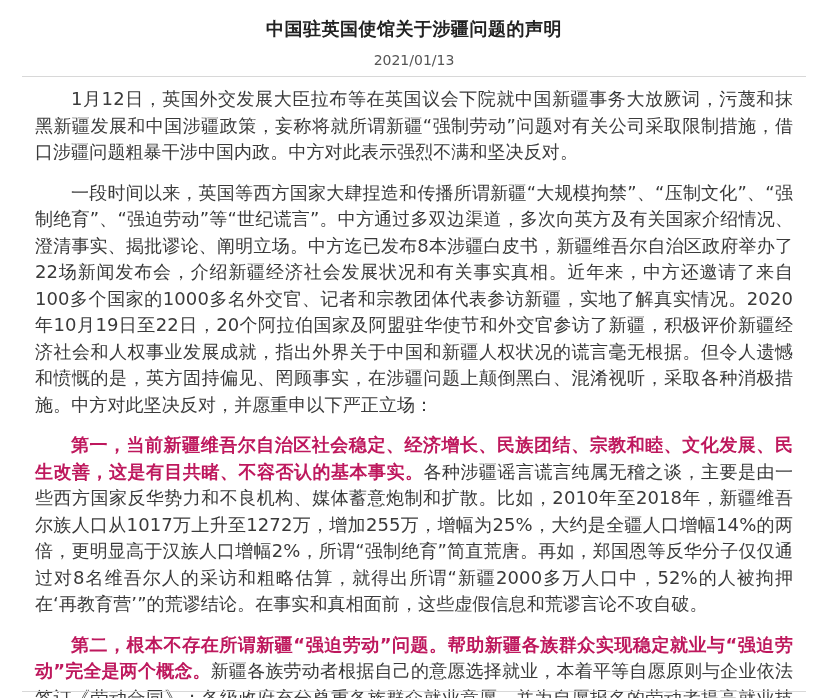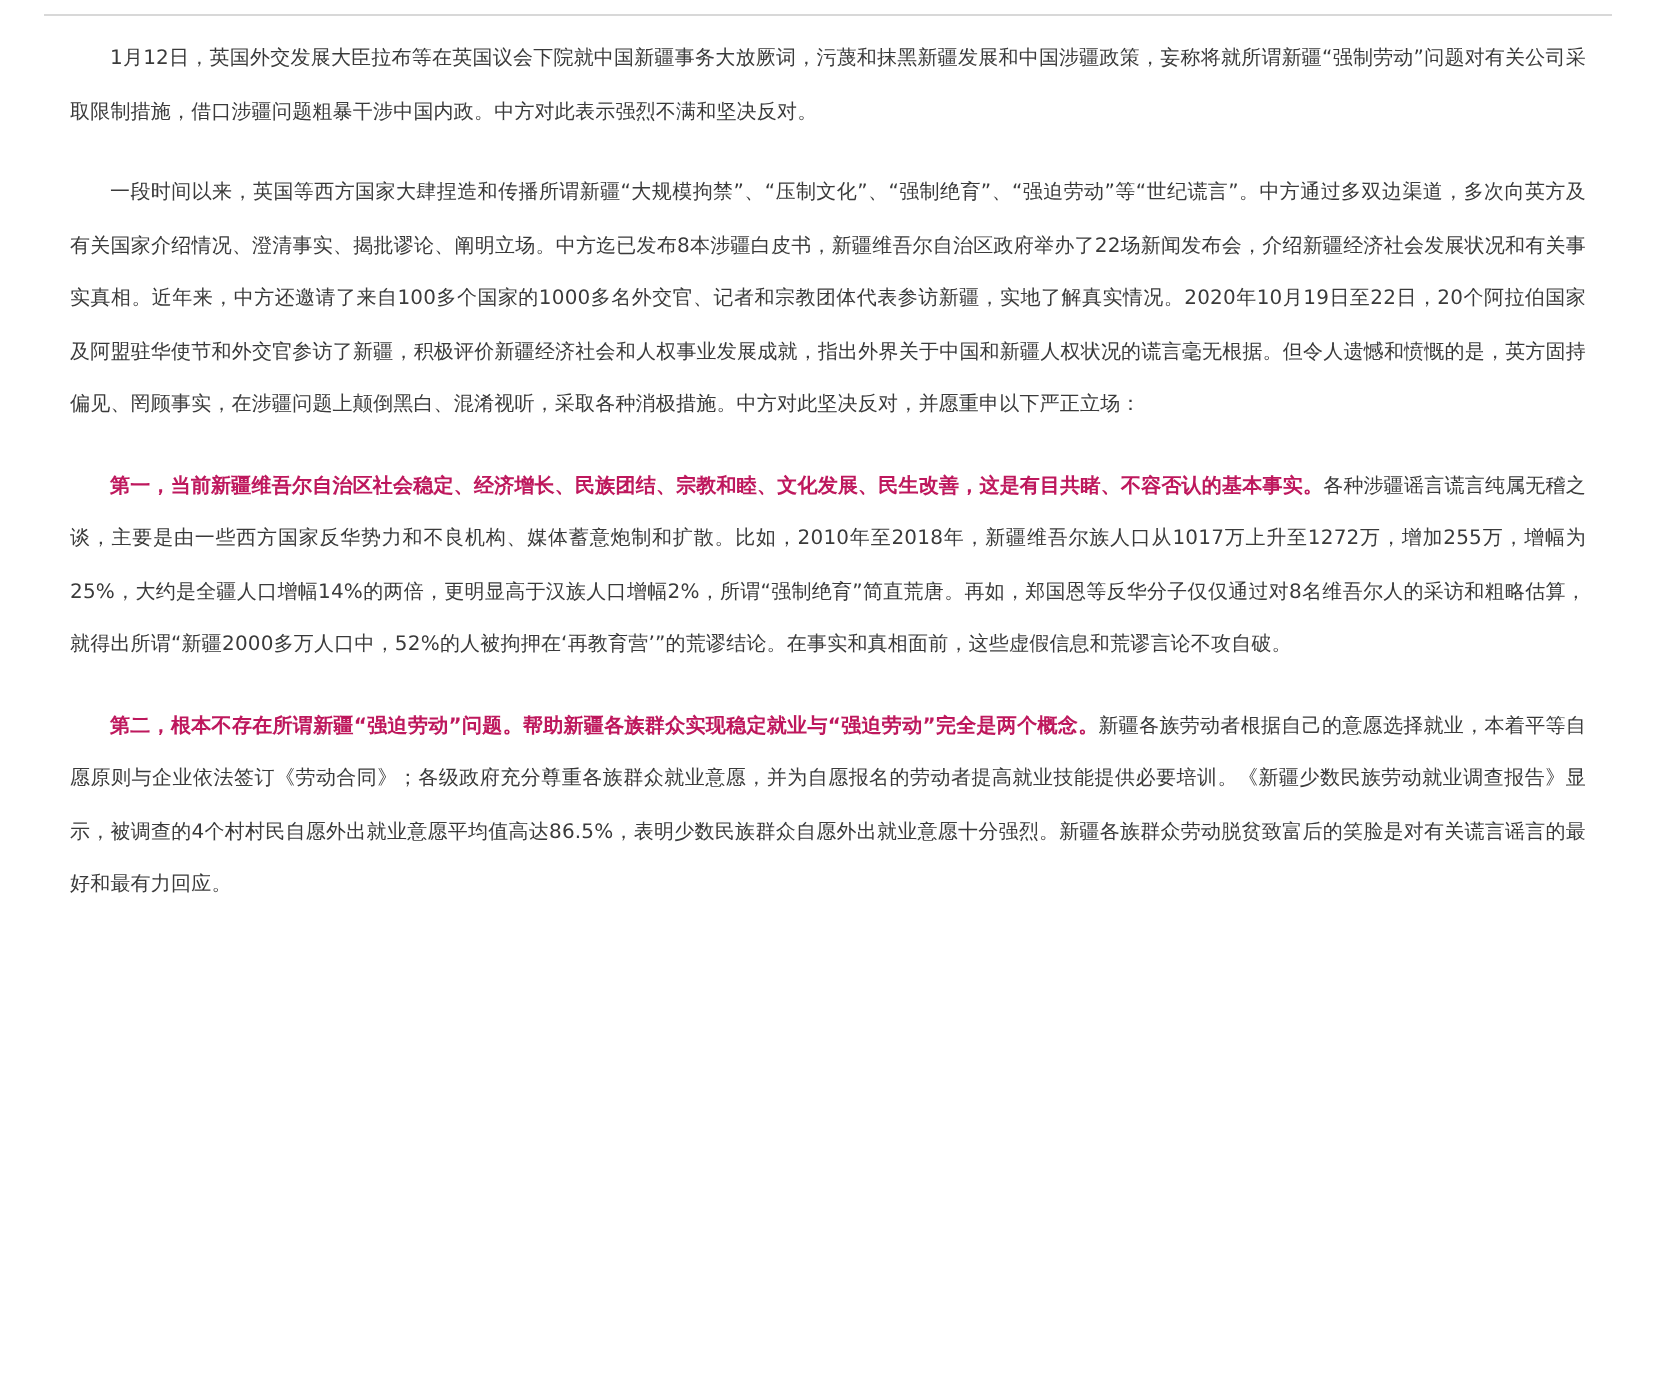--- a/index.html
+++ b/index.html
@@ -43,21 +43,21 @@
     margin: 7px 22px 0 22px;
     height: 1px;
     background: #d8d8d8;
   }
   .doc-body {
     padding: 9px 35px 0 35px;
     box-sizing: border-box;
   }
   .para {
     margin: 0 0 14px 0;
-    font-size: 10px;
+    font-size: 18px;
     line-height: 26.5px;
     text-align: justify;
     text-justify: inter-ideograph;
     text-indent: 2em;
     color: #3a3a3a;
     letter-spacing: 0.1px;
   }
   .para:last-child {
     margin-bottom: 12px;
   }
@@ -72,20 +72,24 @@
     bottom: 6px;
     height: 1px;
     background: #d8d8d8;
   }
 </style>
 </head>
 <body>
 
 <div class="page">
 
+  <div class="doc-header">
+    <h1 class="doc-title">中国驻英国使馆关于涉疆问题的声明</h1>
+    <div class="doc-date">2021/01/13</div>
+  </div>
 
   <div class="header-rule"></div>
 
   <div class="doc-body">
 
     <p class="para">
       <b></b><span>1月12日，英国外交发展大臣拉布等在英国议会下院就中国新疆事务大放厥词，污蔑和抹黑新疆发展和中国涉疆政策，妄称将就所谓新疆“强制劳动”问题对有关公司采取限制措施，借口涉疆问题粗暴干涉中国内政。中方对此表示强烈不满和坚决反对。</span>
     </p>
 
     <p class="para">

